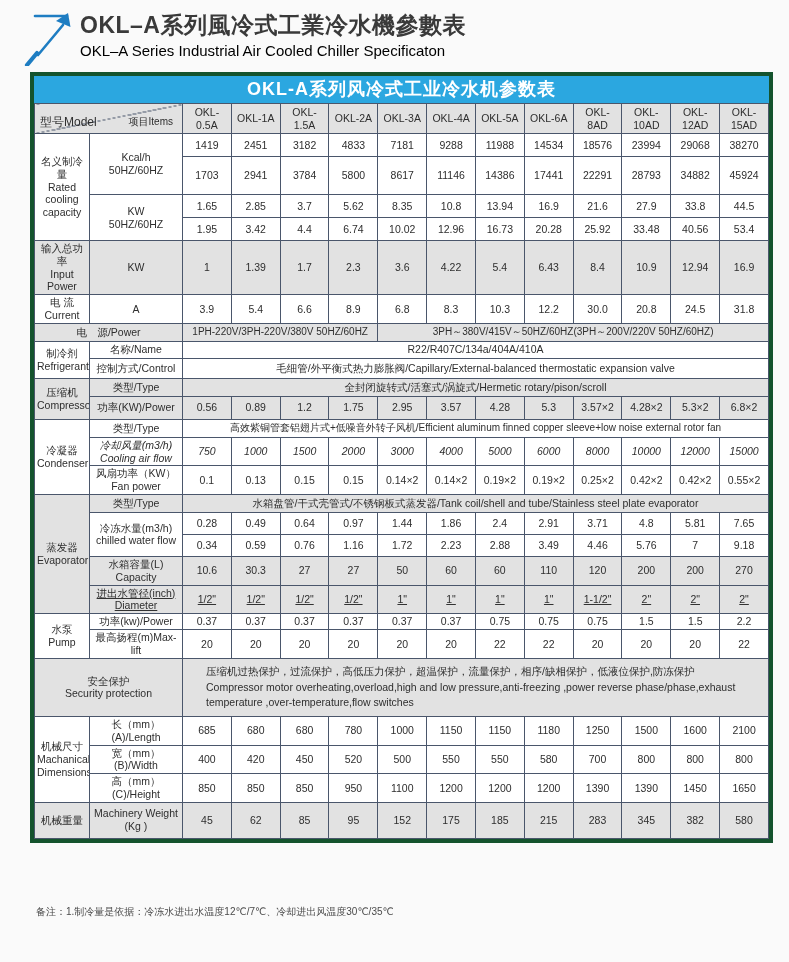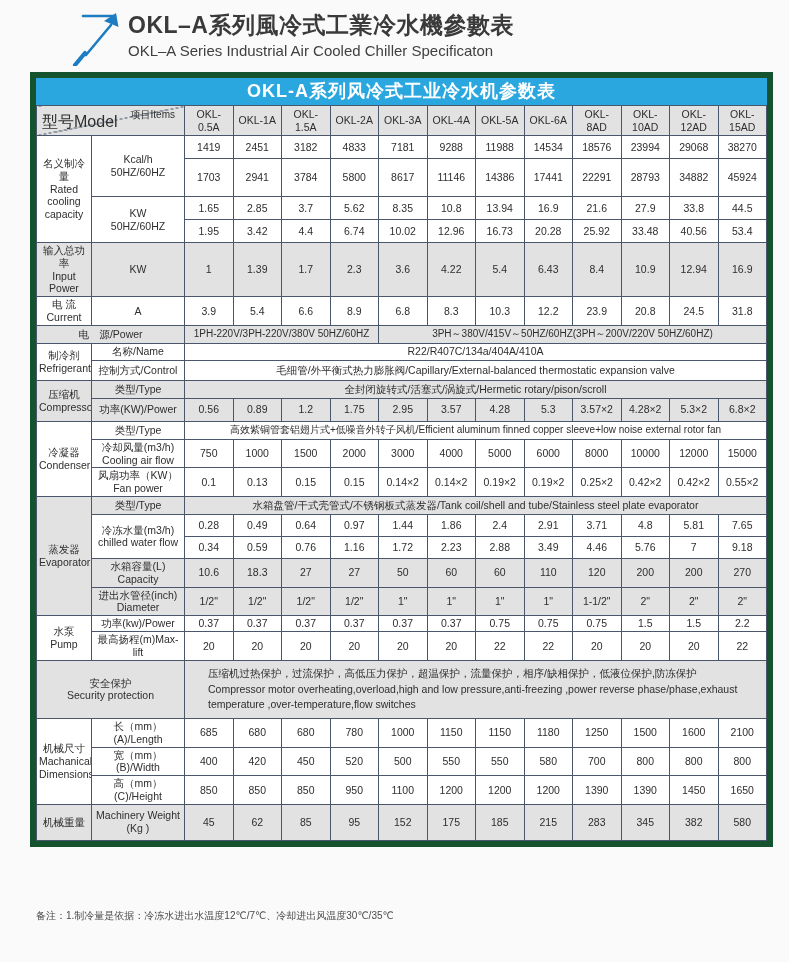--- a/index.html
+++ b/index.html
@@ -5,44 +5,44 @@
   html,body{margin:0;padding:0;}
   body{
     width:789px;height:962px;overflow:hidden;
     background:#fafafa;
     font-family:"Liberation Sans","DejaVu Sans",sans-serif;
     color:#333;
     -webkit-font-smoothing:antialiased;
   }
   .page{position:relative;width:789px;height:962px;}
   
-  .hdr{display:flex;align-items:flex-start;padding:8px 0 0 22px;margin-left:48px;}
+  .hdr{display:flex;align-items:flex-start;padding:8px 0 0 22px;}
   .logo{width:52px;height:56px;flex:0 0 52px;margin-top:2px;}
   .titles{margin-left:6px;}
   .title-zh{font-size:23px;font-weight:bold;color:#3a3a3a;margin:2px 0 1px 0;letter-spacing:.5px;}
-  .title-en{font-size:15px;color:#404040;font-weight:500;}
+  .title-en{font-size:15px;color:#000000;font-weight:500;}
   
-  .table-wrap{margin:6px 0 0 30px;width:743px;border:6px solid #14532d;background:#fff;box-sizing:border-box;}
+  .table-wrap{margin:6px 0 0 30px;width:743px;border:4px solid #14532d;background:#fff;box-sizing:border-box;}
   .banner{background:#2BA7E0;color:#fff;text-align:center;font-size:18px;font-weight:bold;height:27px;line-height:27px;letter-spacing:1px;}
   table{border-collapse:collapse;table-layout:fixed;width:100%;}
   col.c1{width:55px;} col.c2{width:93px;}
   td{
     border:1px solid #4a566b;text-align:center;vertical-align:middle;
     font-size:10.5px;line-height:1.22;padding:1px 2px;color:#2e2e2e;
     white-space:pre-line;overflow:hidden;
   }
   td.g{background:#e2e2e2;}
   td.fs10{font-size:10px;}
   td.sec{text-align:left;padding:5px 23px;line-height:1.5;white-space:pre-line;}
   td.corner{
     position:relative;padding:0;
     background-image:linear-gradient(to bottom right,transparent 49.4%,#4a566b 49.4%,#4a566b 50.6%,transparent 50.6%);
   }
-  .c-model{position:absolute;left:5px;bottom:3px;font-size:16px;}
-  .c-items{position:absolute;right:9px;top:3px;font-size:10px;}
+  .c-model{position:absolute;left:5px;bottom:3px;font-size:12px;}
+  .c-items{position:absolute;right:9px;top:12px;font-size:10px;}
   
   .notes{margin:30px 0 0 36px;font-size:10px;color:#4a4a4a;line-height:1.58;white-space:pre-wrap;}
   .note-line{min-height:13px;}
 </style>
 </head>
 <body>
 
 <div class="page">
 
   <div class="hdr">
@@ -183,21 +183,21 @@
 Current</td>
             <td>A</td>
             <td>3.9</td>
             <td>5.4</td>
             <td>6.6</td>
             <td>8.9</td>
             <td>6.8</td>
             <td>8.3</td>
             <td>10.3</td>
             <td>12.2</td>
-            <td>23.9</td>
+            <td>30.0</td>
             <td>20.8</td>
             <td>24.5</td>
             <td>31.8</td>
           </tr>
           <tr style="height: 18px;">
             <td colspan="2" class="g">电　源/Power</td>
             <td colspan="4" class="g fs10">1PH-220V/3PH-220V/380V 50HZ/60HZ</td>
             <td colspan="8" class="g fs10">3PH～380V/415V～50HZ/60HZ(3PH～200V/220V  50HZ/60HZ)</td>
           </tr>
           <tr style="height: 17px;">
@@ -230,21 +230,21 @@
             <td class="g">4.28×2</td>
             <td class="g">5.3×2</td>
             <td class="g">6.8×2</td>
           </tr>
           <tr style="height: 18px;">
             <td rowspan="3">冷凝器
 Condenser</td>
             <td>类型/Type</td>
             <td colspan="12" class="fs10">高效紫铜管套铝翅片式+低噪音外转子风机/Efficient aluminum finned copper sleeve+low noise external rotor fan</td>
           </tr>
-          <tr style="height: 27px;">
+          <tr style="height: 27px; font-style: italic;">
             <td>冷却风量(m3/h)
 Cooling air flow</td>
             <td>750</td>
             <td>1000</td>
             <td>1500</td>
             <td>2000</td>
             <td>3000</td>
             <td>4000</td>
             <td>5000</td>
             <td>6000</td>
@@ -302,33 +302,33 @@
             <td>3.49</td>
             <td>4.46</td>
             <td>5.76</td>
             <td>7</td>
             <td>9.18</td>
           </tr>
           <tr style="height: 27px;">
             <td class="g">水箱容量(L)
 Capacity</td>
             <td class="g">10.6</td>
-            <td class="g">18.3</td>
+            <td class="g">30.3</td>
             <td class="g">27</td>
             <td class="g">27</td>
             <td class="g">50</td>
             <td class="g">60</td>
             <td class="g">60</td>
             <td class="g">110</td>
             <td class="g">120</td>
             <td class="g">200</td>
             <td class="g">200</td>
             <td class="g">270</td>
           </tr>
-          <tr style="height: 27px;">
+          <tr style="height: 27px; text-decoration: underline;">
             <td class="g">进出水管径(inch)
 Diameter</td>
             <td class="g">1/2"</td>
             <td class="g">1/2"</td>
             <td class="g">1/2"</td>
             <td class="g">1/2"</td>
             <td class="g">1"</td>
             <td class="g">1"</td>
             <td class="g">1"</td>
             <td class="g">1"</td>

